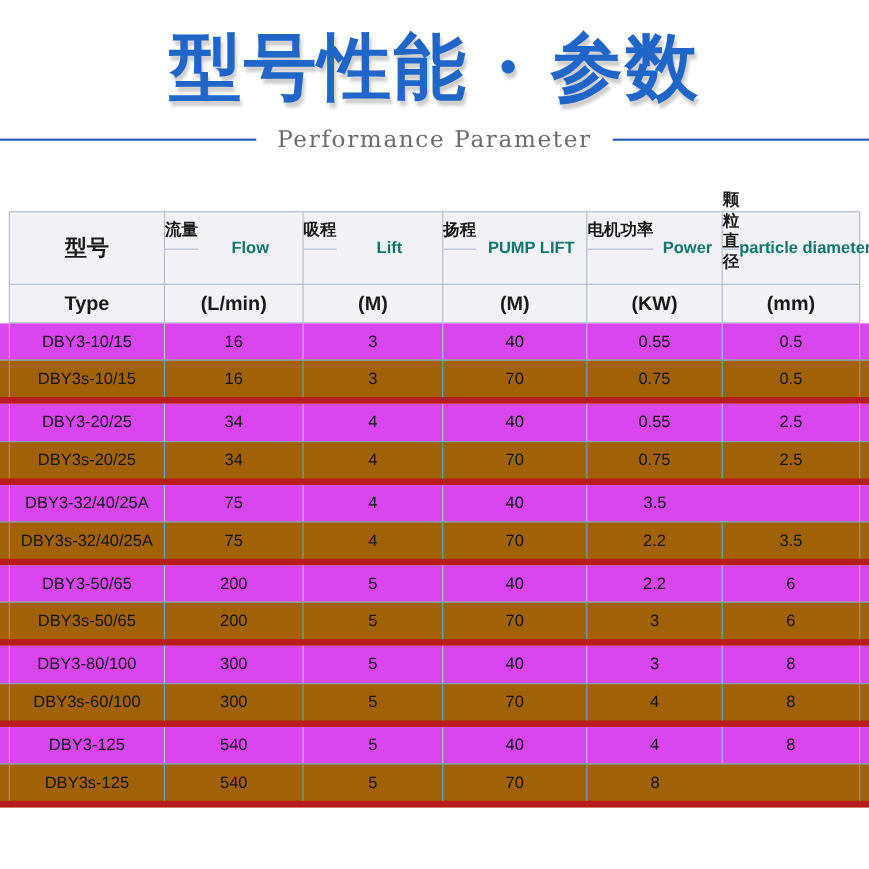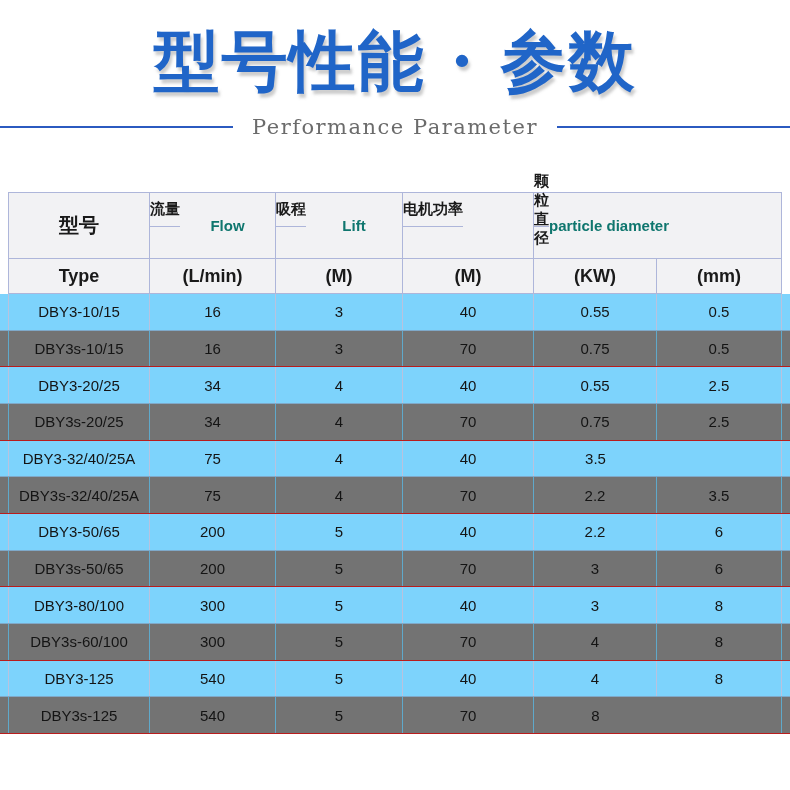--- a/index.html
+++ b/index.html
@@ -59,25 +59,25 @@
   }
   .thead-units{height:34px;border-top:1px solid #aeb6da;}
   .th-unit{
     display:flex;align-items:center;justify-content:center;
     border-right:1px solid #aeb6da;
     font-weight:700;font-size:18px;color:#1a1a1a;
   }
   .th-unit:last-child{border-right:none;}
   
   .tbody{height:440px;display:flex;flex-direction:column;}
-  .trow{flex:1;background:#7dd3fc;box-sizing:border-box;}
+  .trow{flex:1;background:#d946ef;box-sizing:border-box;}
   .trow.hl{
-    background:#737373;
+    background:#a16207;
     border-top:1px solid #7fa9c9;
-    border-bottom:1px solid #b91c1c;
+    border-bottom:6px solid #b91c1c;
   }
   .trow-inner{
     margin:0 8px;height:100%;box-sizing:border-box;
     border-left:1px solid #b9c2de;border-right:1px solid #b9c2de;
   }
   .trow.hl .trow-inner{border-left-color:#5fa9cb;border-right-color:#5fa9cb;}
   .td{
     display:flex;align-items:center;justify-content:center;
     border-right:1px solid #b9c2de;
     font-size:15px;color:#141414;white-space:nowrap;
@@ -103,21 +103,26 @@
       <div class="th-type">型号</div>
       <div class="th-col">
         <div class="th-cn">流量</div>
         <div class="th-en">Flow</div>
       </div>
       <div class="th-col">
         <div class="th-cn">吸程</div>
         <div class="th-en">Lift</div>
       </div>
       <div class="th-col">
+        <div class="th-cn">扬程</div>
+        <div class="th-en">PUMP LIFT</div>
+      </div>
+      <div class="th-col">
         <div class="th-cn">电机功率</div>
+        <div class="th-en">Power</div>
       </div>
       <div class="th-col">
         <div class="th-cn">颗粒直径</div>
         <div class="th-en">particle diameter</div>
       </div>
     </div>
     <div class="thead-units grid6">
       <div class="th-unit">Type</div>
       <div class="th-unit">(L/min)</div>
       <div class="th-unit">(M)</div>

